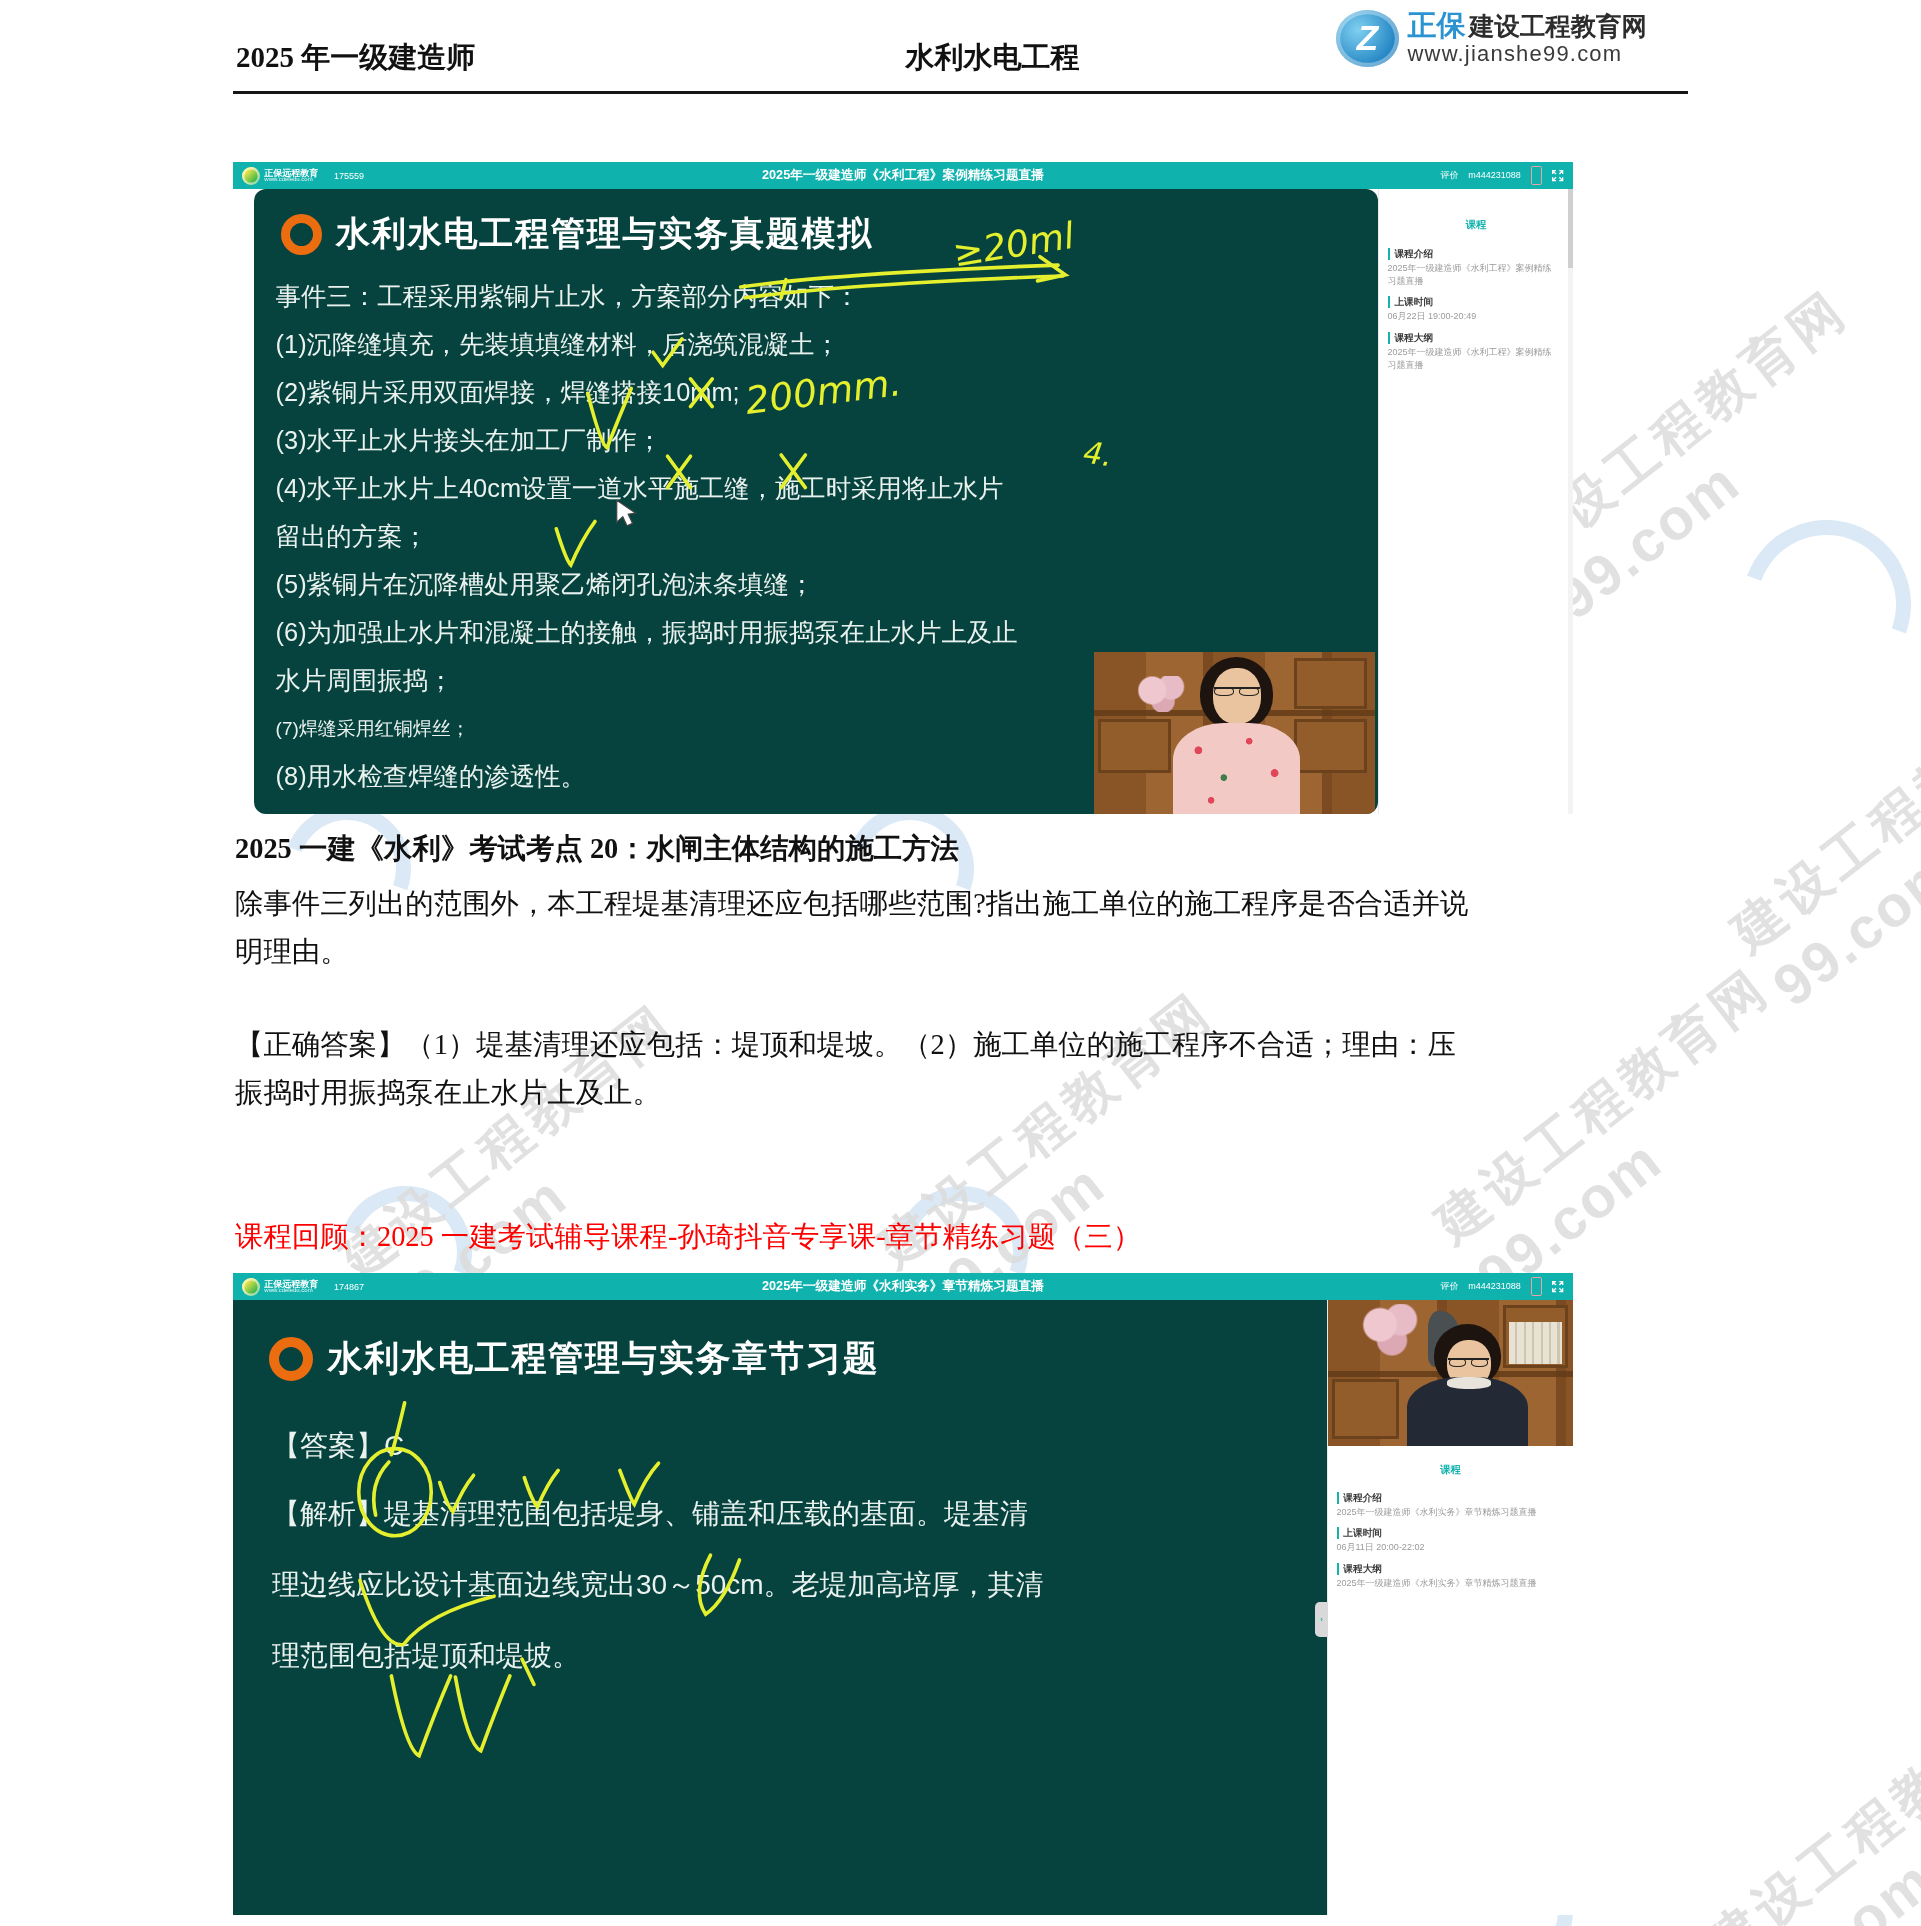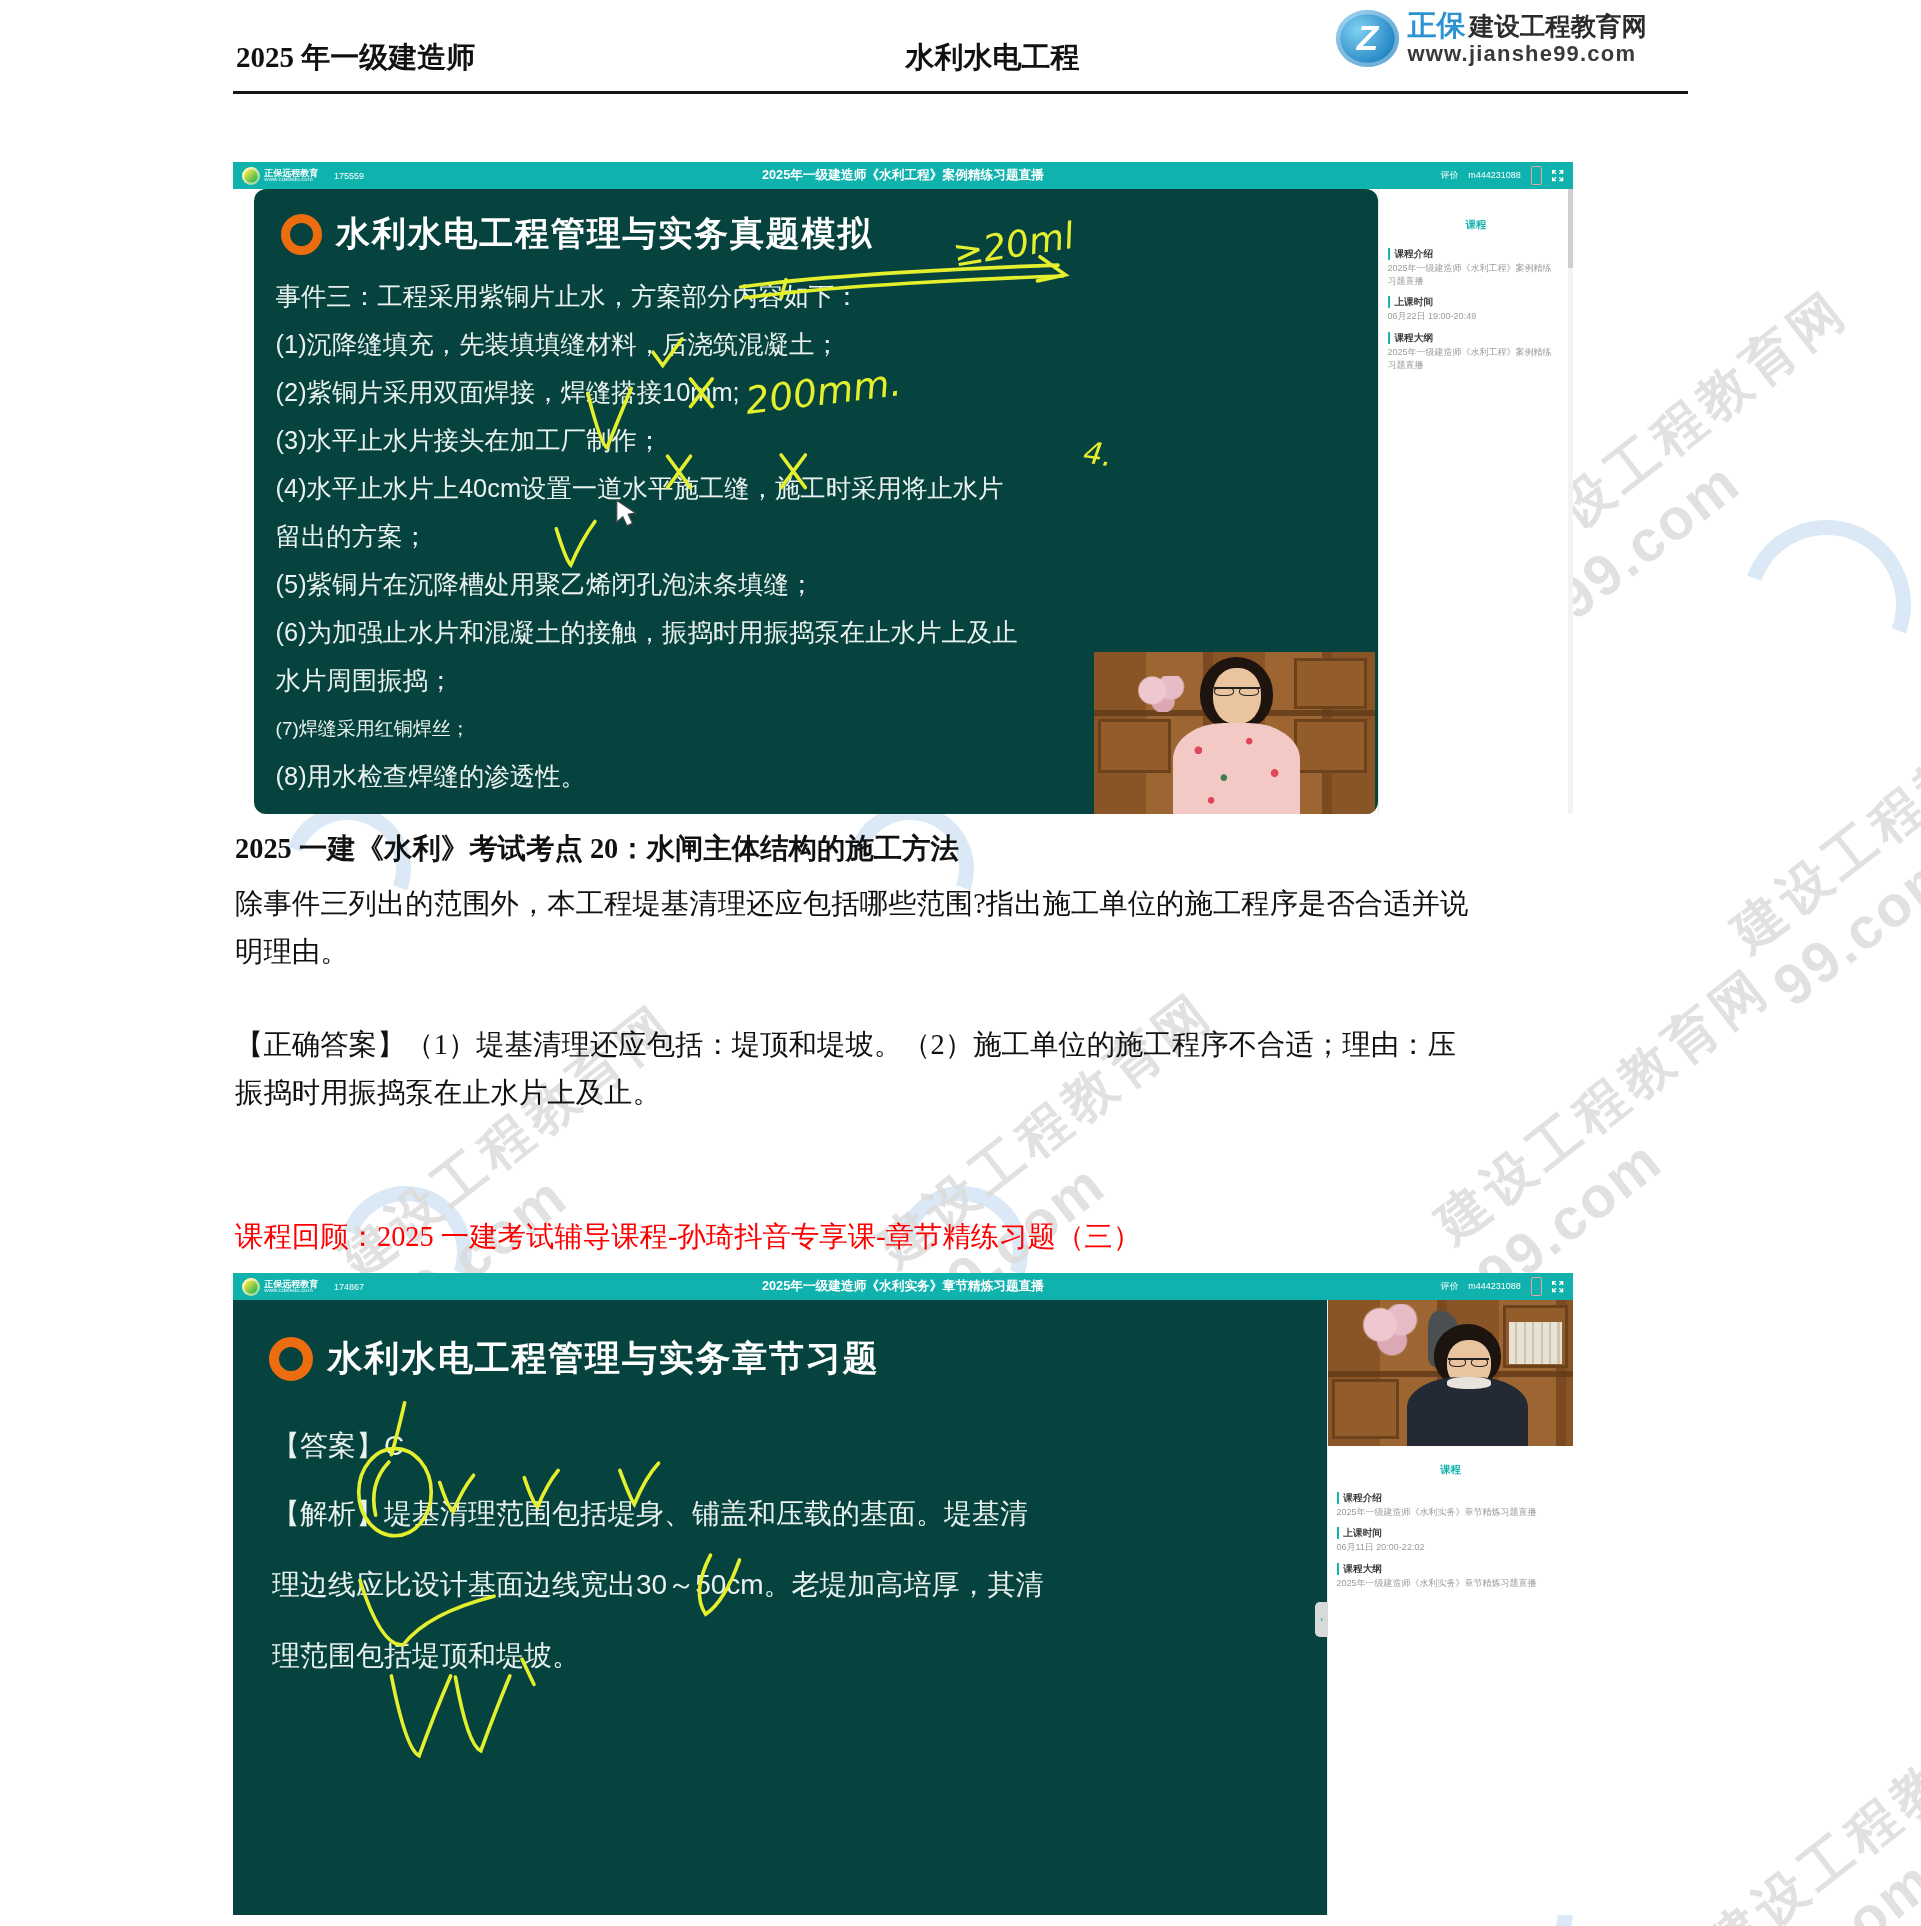--- a/index.html
+++ b/index.html
@@ -19,21 +19,21 @@
   .brand{position:absolute;left:1336px;top:9.7px;z-index:1;display:flex;align-items:center;}
   .brand-mark{width:63px;height:57px;border-radius:50%;
               background:radial-gradient(circle at 35% 35%,#7fd0f0,#1c7fc0 75%);
               box-shadow:inset 0 0 0 4.2px rgba(255,255,255,.35);
               display:flex;align-items:center;justify-content:center;
               font-family:"Liberation Sans",sans-serif;font-weight:bold;font-style:italic;
               font-size:35px;color:#fff;}
   .brand-text{margin-left:8.5px;font-family:"Liberation Sans","DejaVu Sans",sans-serif;line-height:1.1;}
   .brand-row1{font-size:25.4px;font-weight:bold;color:#2c2c2c;}
   .brand-row1 .zb{color:#2b93d1;font-size:29px;margin-right:3.6px;}
-  .brand-row2{font-size:22px;font-weight:bold;color:#3a3a3a;letter-spacing:1.2px;}
+  .brand-row2{font-size:22px;font-weight:normal;color:#3a3a3a;letter-spacing:1.2px;}
   .hdr-rule{position:absolute;left:233px;top:91px;width:1455px;height:3px;background:#161616;z-index:1;}
   
   .player{position:absolute;left:233px;width:1340px;z-index:2;background:#fff;}
   .pbar{height:27px;background:#10b2ae;display:flex;align-items:center;position:relative;
         font-family:"Liberation Sans","DejaVu Sans",sans-serif;color:#fff;padding:0 8.5px;}
   .pbar-swirl{width:18px;height:18px;border-radius:50%;
               background:linear-gradient(135deg,#ffe84a 20%,#29b24a 80%);
               box-shadow:inset 0 0 0 2.4px rgba(255,255,255,.55);}
   .pbar-logo{margin-left:4.8px;line-height:1.0;}
   .pbar-logo .l1{font-size:9px;font-weight:bold;}

